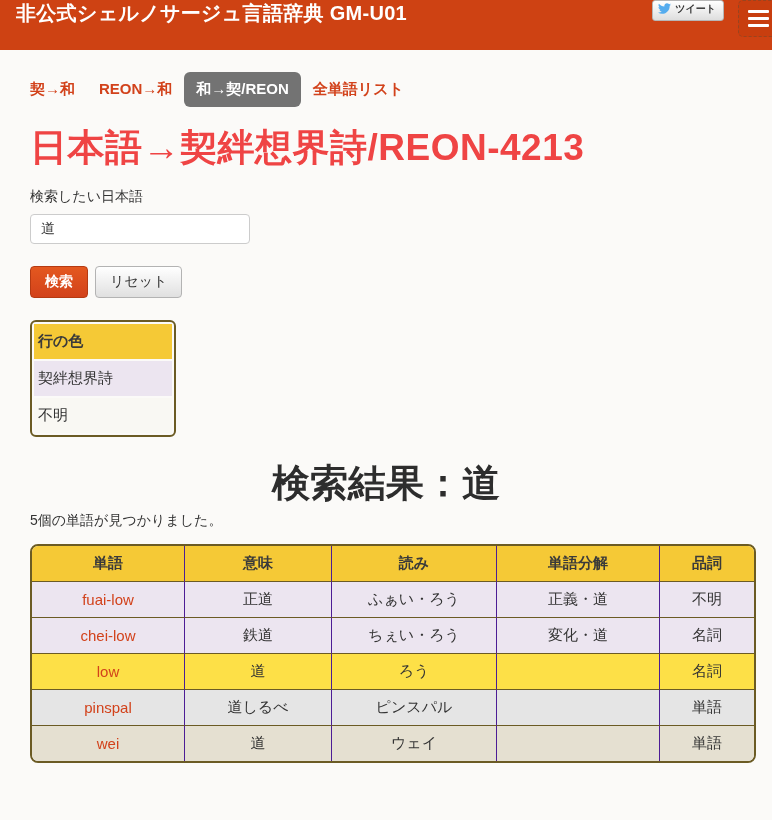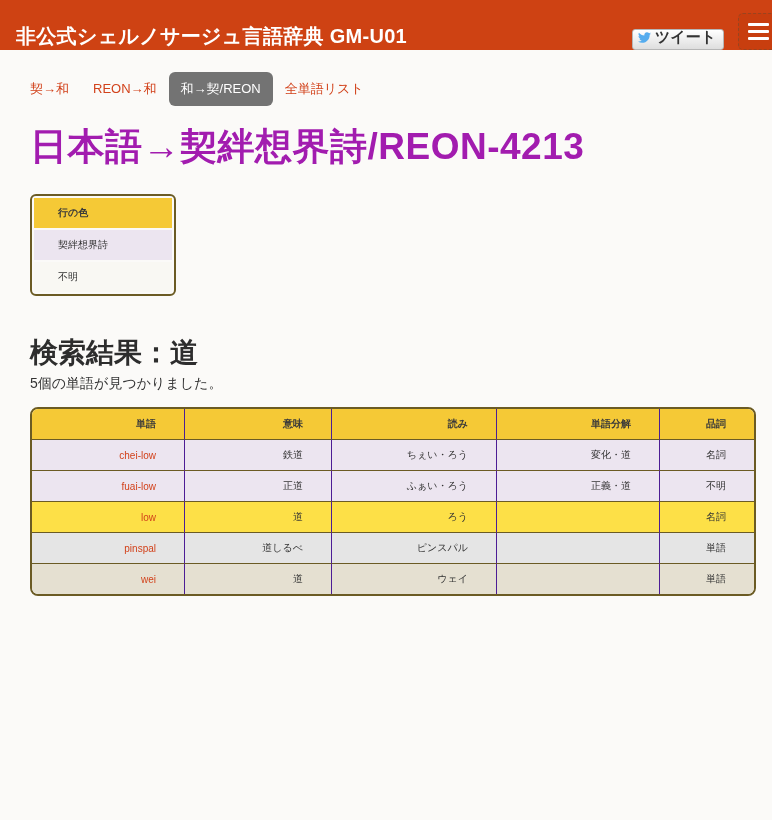--- a/index.html
+++ b/index.html
@@ -8,42 +8,42 @@
     font-family: "Liberation Sans", "DejaVu Sans", sans-serif;
     background: #fbfaf8;
     color: #333;
   }
 
   
   .app-header {
     height: 50px;
     background: #ce4213;
     display: flex;
-    align-items: flex-end;
+    align-items: flex-start;
     padding: 0 0 0 16px;
     position: relative;
   }
   .app-title {
     color: #fff;
     font-size: 20px;
     font-weight: bold;
     letter-spacing: 0.3px;
     flex: 1;
     white-space: nowrap;
   }
   .tweet-btn {
     display: inline-flex;
     align-items: center;
     gap: 4px;
     height: 21px;
     padding: 0 7px 4px 5px;
     background: linear-gradient(#ffffff, #dedede);
     border: 1px solid #b6b6b6;
     border-radius: 3px;
-    font-size: 15px;
+    font-size: 10px;
     font-weight: bold;
     color: #333;
     cursor: pointer;
     margin-right: 14px;
   }
   .tweet-btn svg { width: 13px; height: 13px; display: block; }
   .menu-btn {
     width: 46px;
     height: 37px;
     background: #c83e0f;
@@ -65,35 +65,35 @@
 
   .nav-tabs {
     display: flex;
     align-items: center;
     margin-top: 22px;
     margin-left: -12px;
   }
   .nav-tab {
     display: inline-block;
     padding: 8px 12px;
-    font-size: 13px;
-    font-weight: normal;
+    font-size: 15px;
+    font-weight: bold;
     color: #d2421b;
     text-decoration: none;
     border-radius: 6px;
     cursor: pointer;
     white-space: nowrap;
   }
   .nav-tab.active { background: #737373; color: #fff; }
 
   .main-title {
     margin-top: 16px;
     font-size: 37px;
     font-weight: bold;
-    color: #a21caf;
+    color: #ef4444;
     letter-spacing: 0.5px;
   }
   .main-desc { margin-top: 13px; font-size: 14px; color: #333; }
 
   .search-label { display: block; margin-top: 15px; font-size: 14px; }
   .search-input {
     margin-top: 8px;
     width: 220px;
     height: 30px;
     padding: 5px 10px;
@@ -129,50 +129,51 @@
   
   .legend-table {
     margin-top: 22px;
     border-collapse: separate;
     border-spacing: 2px;
     border: 2px solid #6b5b24;
     border-radius: 6px;
     background: #fbfaf8;
   }
   .legend-table th, .legend-table td {
-    padding: 8px 12px 8px 24px;
-    font-size: 10px;
+    padding: 8px 12px 8px 4px;
+    font-size: 15px;
     text-align: left;
     min-width: 138px;
   }
   .legend-table th { background: #f5c936; font-weight: bold; color: #3a3a3a; }
 
   
   .results-title {
-    margin-top: 38px;
-    font-size: 28px;
+    margin-top: 21px;
+    font-size: 38px;
     font-weight: bold;
     color: #2d2d2d;
+    text-align: center;
   }
   .results-count { margin-top: 3px; font-size: 14px; }
 
   .results-table {
     margin-top: 14px;
     width: 722px;
     table-layout: fixed;
     border-collapse: separate;
     border-spacing: 0;
     border: 2px solid #6b5b24;
     border-radius: 8px;
     overflow: hidden;
   }
   .results-table th, .results-table td {
     padding: 8px 28px;
-    font-size: 10px;
-    text-align: right;
+    font-size: 15px;
+    text-align: center;
     overflow: hidden;
     white-space: nowrap;
   }
   .results-table th {
     background: #f5c936;
     font-weight: bold;
     color: #3a3a3a;
   }
   .results-table th + th, .results-table td + td { border-left: 1px solid #4c1d95; }
   .results-table tbody td { border-top: 1px solid #6b5b24; }
@@ -208,20 +209,28 @@
 
   <nav class="nav-tabs">
     <a class="nav-tab">契→和</a>
     <a class="nav-tab">REON→和</a>
     <a class="nav-tab active">和→契/REON</a>
     <a class="nav-tab">全単語リスト</a>
   </nav>
 
   <h1 class="main-title">日本語→契絆想界詩/REON-4213</h1>
 
+  <form>
+    <label class="search-label">検索したい日本語</label>
+    <input class="search-input" type="text" value="道" style="">
+    <div class="btn-row">
+      <button class="btn btn-search">検索</button>
+      <button class="btn btn-reset">リセット</button>
+    </div>
+  </form>
 
   <table class="legend-table">
     <thead>
       <tr>
         <th>行の色</th>
       </tr>
     </thead>
     <tbody>
       <tr>
         <td style="background-color: rgb(236, 229, 240);">契絆想界詩</td>
@@ -247,32 +256,32 @@
       <tr>
         <th>単語</th>
         <th>意味</th>
         <th>読み</th>
         <th>単語分解</th>
         <th>品詞</th>
       </tr>
     </thead>
     <tbody>
       <tr style="background-color: rgb(236, 229, 240);">
+        <td><a class="word-link">fuai-low</a></td>
+        <td>正道</td>
+        <td>ふぁい・ろう</td>
+        <td>正義・道</td>
+        <td>不明</td>
+      </tr>
+      <tr style="background-color: rgb(236, 229, 240);">
         <td><a class="word-link">chei-low</a></td>
         <td>鉄道</td>
         <td>ちぇい・ろう</td>
         <td>変化・道</td>
         <td>名詞</td>
-      </tr>
-      <tr style="background-color: rgb(236, 229, 240);">
-        <td><a class="word-link">fuai-low</a></td>
-        <td>正道</td>
-        <td>ふぁい・ろう</td>
-        <td>正義・道</td>
-        <td>不明</td>
       </tr>
       <tr style="background-color: #fde047;">
         <td><a class="word-link">low</a></td>
         <td>道</td>
         <td>ろう</td>
         <td></td>
         <td>名詞</td>
       </tr>
       <tr style="background-color: #e5e5e5;">
         <td><a class="word-link">pinspal</a></td>

